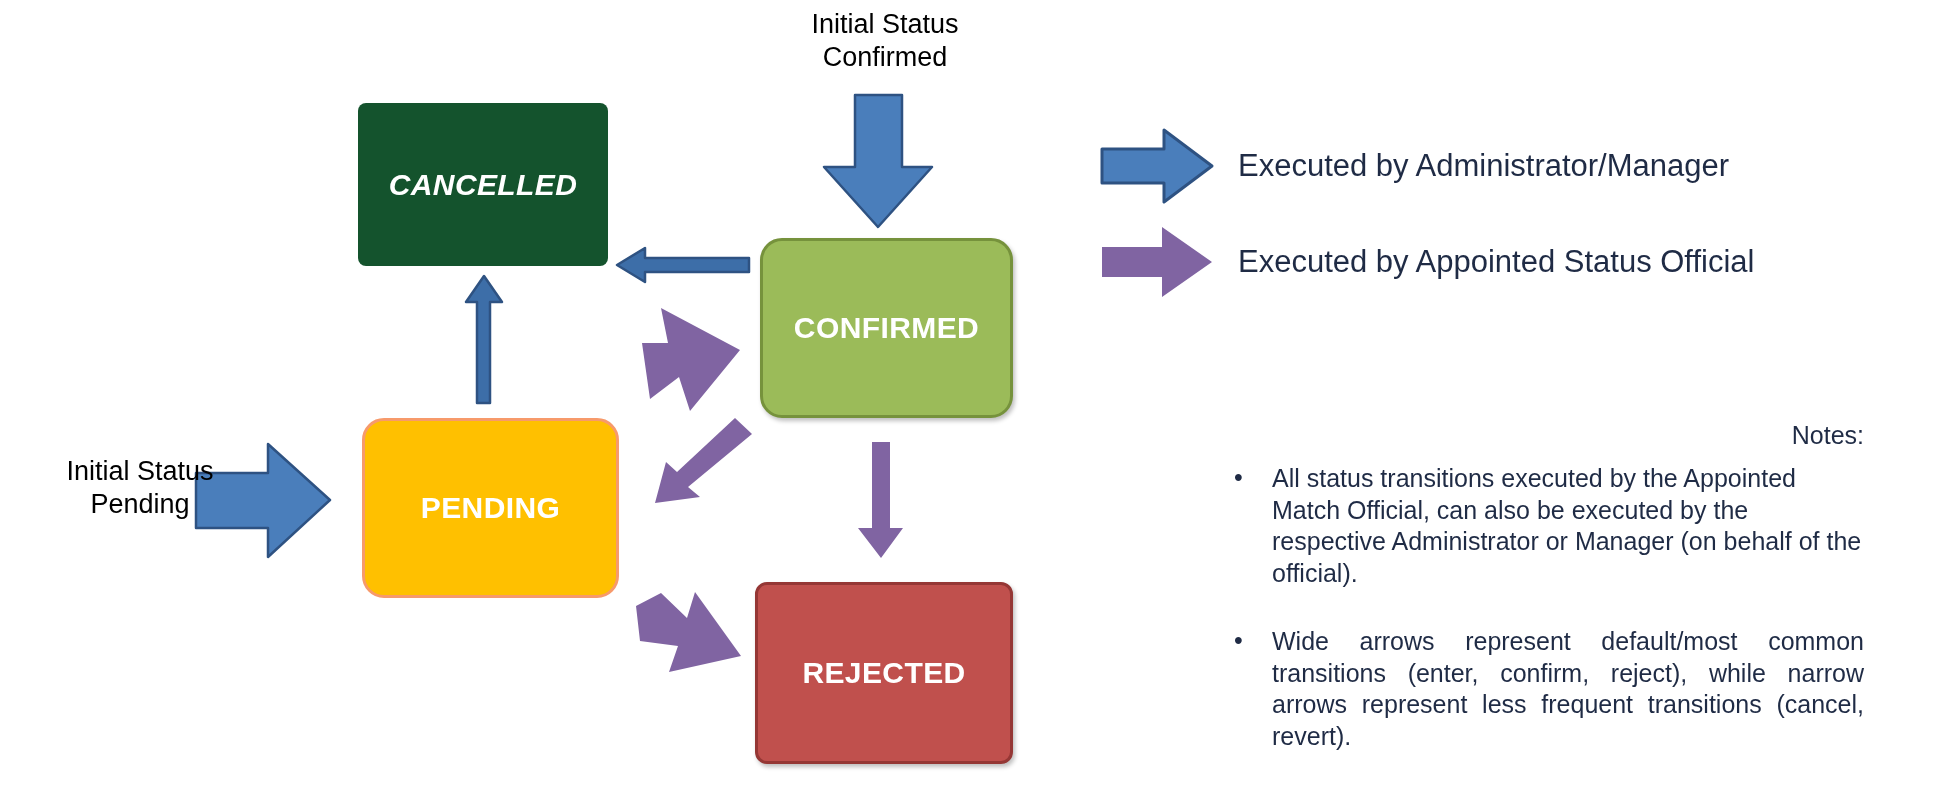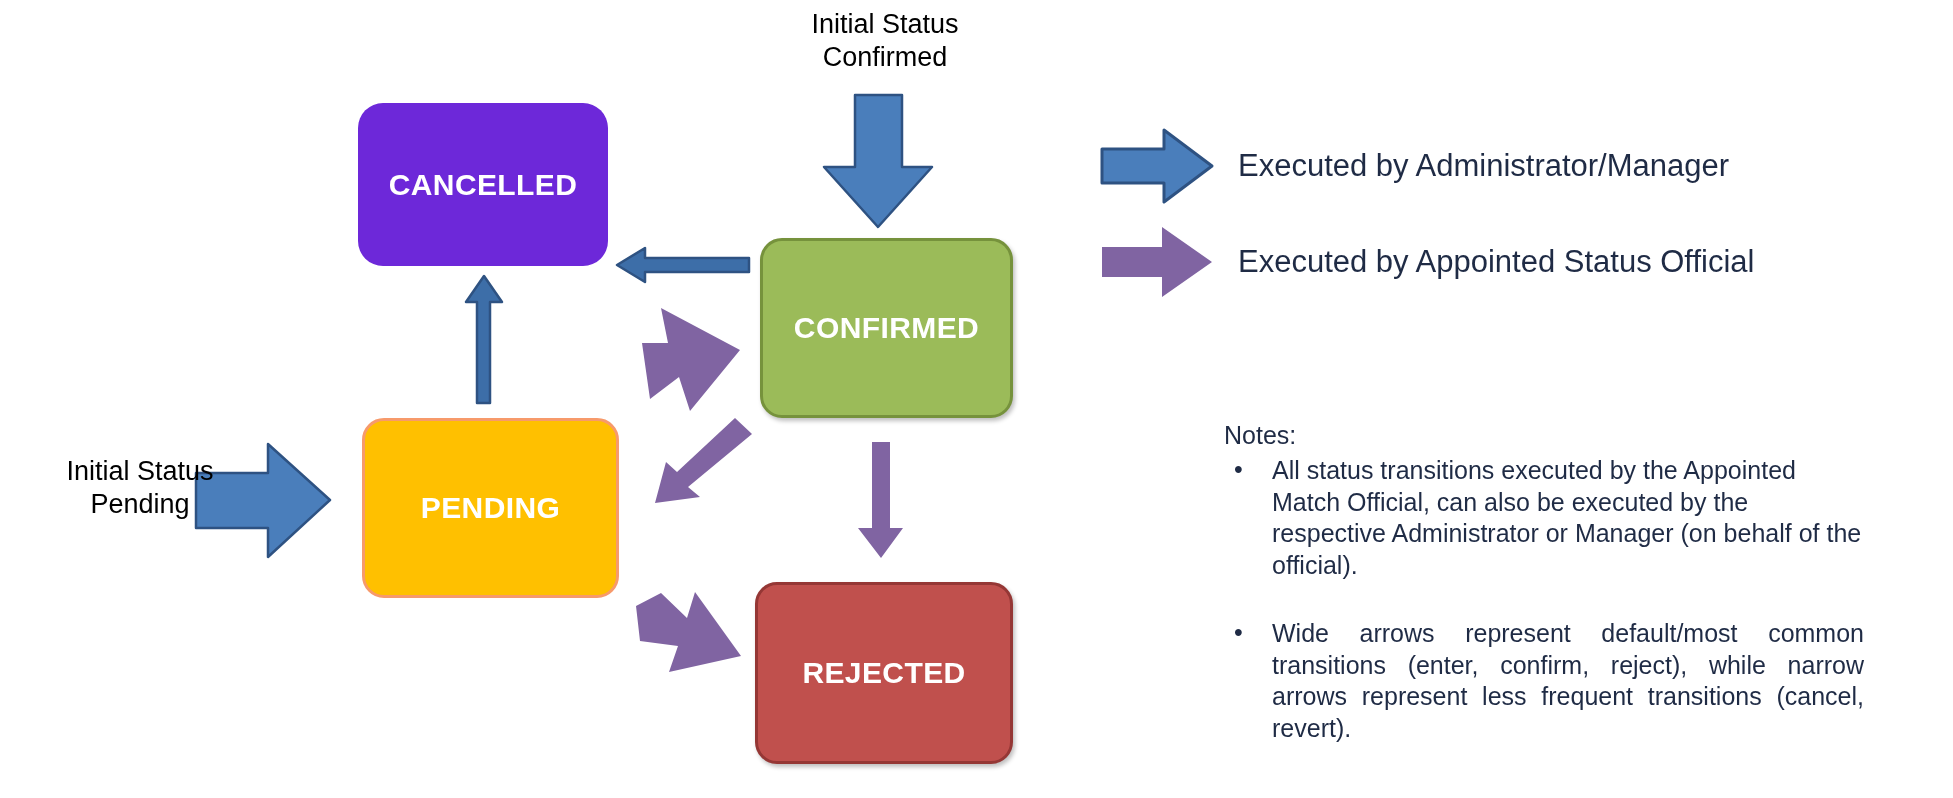--- a/index.html
+++ b/index.html
@@ -28,24 +28,25 @@
     align-items: center;
     justify-content: center;
     box-sizing: border-box;
     font-weight: bold;
     color: #ffffff;
     letter-spacing: 0.4px;
     text-align: center;
   }
   .state-cancelled {
     left: 358px; top: 103px; width: 250px; height: 163px;
-    background: #6d28d9;
+    background: #14532d;
     font-size: 30px;
     border: none;
-    border-radius: 25px;
+    border-radius: 8px;
+    font-style: italic;
   }
   .state-pending {
     left: 362px; top: 418px; width: 257px; height: 180px;
     background: #ffc000;
     border: 3px solid #f79a6b;
     font-size: 30px;
     border-radius: 22px;
   }
   .state-confirmed {
     left: 760px; top: 238px; width: 253px; height: 180px;
@@ -53,21 +54,21 @@
     border: 3px solid #76923c;
     font-size: 30px;
     border-radius: 22px;
     box-shadow: 2px 3px 4px rgba(0,0,0,0.25);
   }
   .state-rejected {
     left: 755px; top: 582px; width: 258px; height: 182px;
     background: #c0504d;
     border: 3px solid #953735;
     font-size: 30px;
-    border-radius: 22px;
+    border-radius: 12px;
     box-shadow: 2px 3px 4px rgba(0,0,0,0.25);
   }
 
   
   .diagram-label {
     position: absolute;
     color: #000000;
     font-size: 27px;
     line-height: 1.22;
     text-align: center;
@@ -112,21 +113,21 @@
   
   .notes {
     position: absolute;
     left: 1224px;
     top: 420px;
     width: 640px;
     color: #1f2b45;
     font-size: 25px;
     line-height: 1.27;
   }
-  .notes-title { margin-bottom: 3px; }
+  .notes-title { margin-bottom: 11px; text-align: right; }
   .notes-list {
     list-style: none;
     margin: 0;
     padding: 0;
   }
   .notes-item {
     position: relative;
     padding-left: 48px;
     margin-bottom: 0px;
   }

